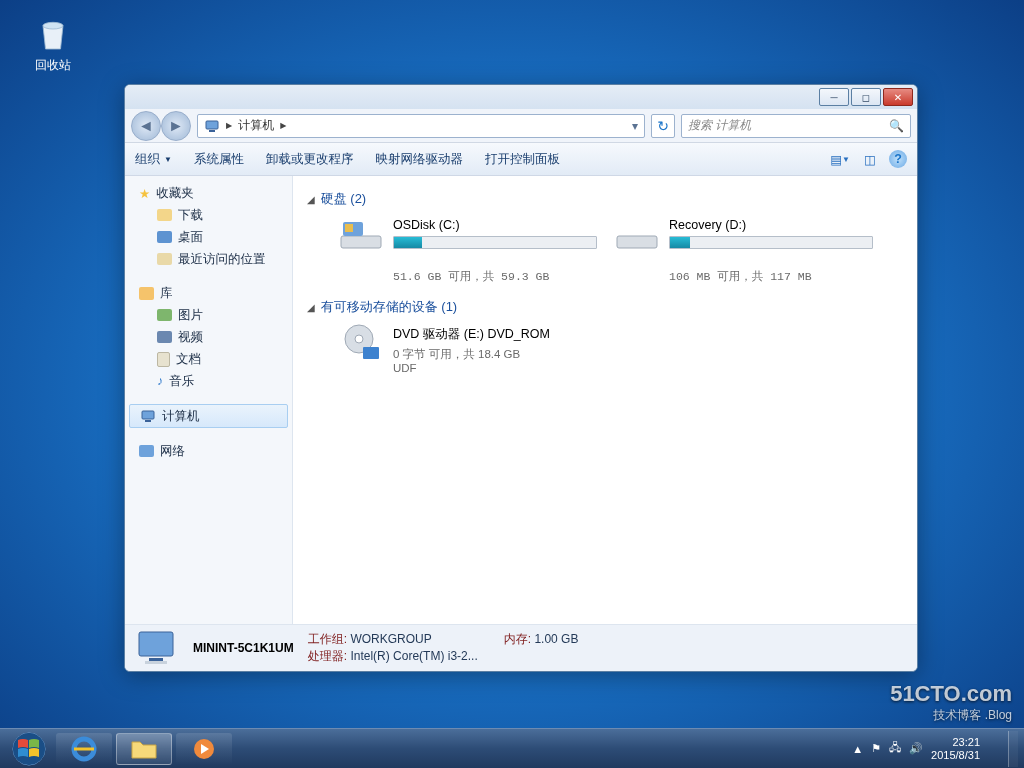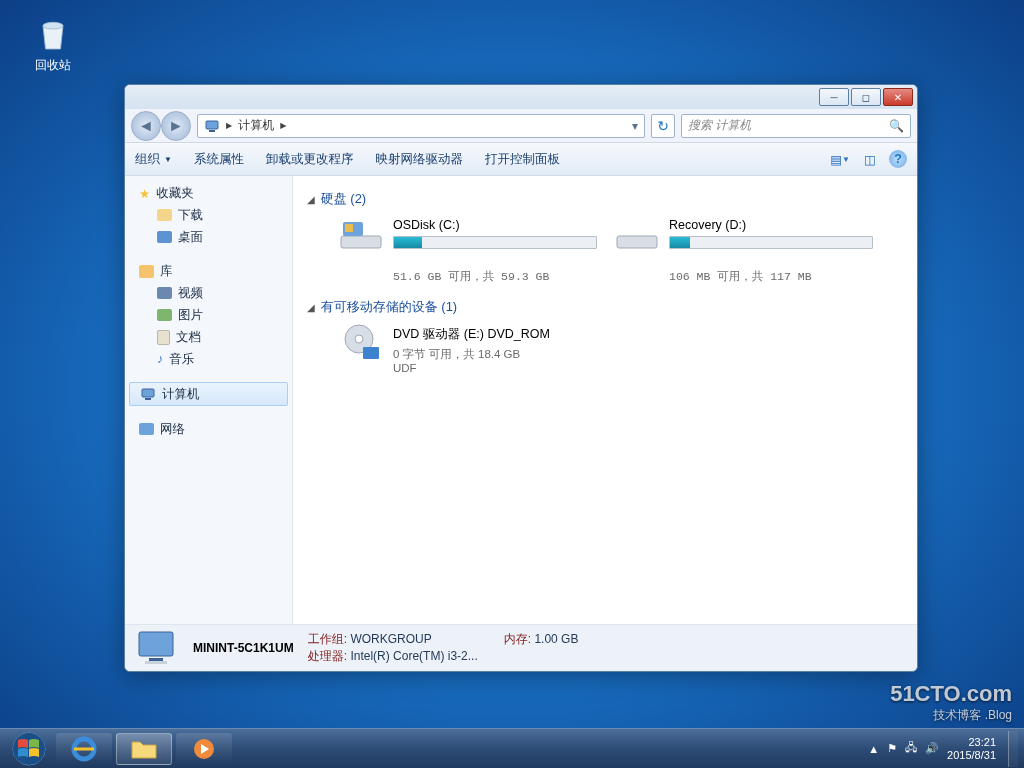--- a/index.html
+++ b/index.html
@@ -63,21 +63,21 @@
   position:absolute; left:0; right:0; bottom:0; height:40px;
   background:linear-gradient(#4b6e9a, #2d4c76 50%, #203a5f);
   display:flex; align-items:center; padding:0 6px; gap:4px;
   border-top:1px solid #6d8bb2;
 }
 .start { width:46px; height:36px; display:flex; align-items:center; justify-content:center; }
 .tbtn { width:56px; height:32px; border-radius:3px; display:flex; align-items:center; justify-content:center; }
 .tbtn.active { background:linear-gradient(rgba(255,255,255,.28),rgba(255,255,255,.08)); border:1px solid rgba(255,255,255,.35); }
 .tbtn:not(.active){ background:linear-gradient(rgba(255,255,255,.12),rgba(255,255,255,.0)); }
 .tray { margin-left:auto; display:flex; align-items:center; gap:8px; color:#fff; font-size:11px; }
-.clock { text-align:right; line-height:13px; margin-right:4px; }
+.clock { text-align:right; line-height:13px; margin-right:20px; }
 .watermark{ position:absolute; right:12px; bottom:44px; color:rgba(255,255,255,.75); font-size:22px; font-weight:bold; text-shadow:0 1px 3px rgba(0,0,0,.7); }
 .watermark .sub{ font-size:12px; font-weight:normal; display:block; text-align:right; }
 </style>
 </head>
 <body>
 
 <div class="desktop-icon">
   <svg viewBox="0 0 48 48">
     <path d="M12 14 h24 l-3 28 h-18 z" fill="#e8f0f8" stroke="#9db9d2"></path>
     <ellipse cx="24" cy="14" rx="12" ry="4" fill="#cfe3f3" stroke="#9db9d2"></ellipse>
@@ -140,33 +140,37 @@
             <span>收藏夹</span>
           </div>
         <div class="sideitem sub">
             <span class="ic" style="background:#f3d68a;width:15px;height:12px"></span>
             <span>下载</span>
           </div>
         <div class="sideitem sub">
             <span class="ic" style="background:#5d93d1;width:15px;height:12px"></span>
             <span>桌面</span>
           </div>
+        <div class="sideitem sub">
+            <span class="ic" style="background:#e9d9a8;width:15px;height:12px"></span>
+            <span>最近访问的位置</span>
+          </div>
       </div>
       <div class="sidegroup">
         <div class="sideitem">
             <span class="ic" style="background:#f5c36b;width:15px;height:13px"></span>
             <span>库</span>
           </div>
         <div class="sideitem sub">
+            <span class="ic" style="background:#7eb66d;width:15px;height:12px"></span>
+            <span>图片</span>
+          </div>
+        <div class="sideitem sub">
             <span class="ic" style="background:#6b88b0;width:15px;height:12px"></span>
             <span>视频</span>
-          </div>
-        <div class="sideitem sub">
-            <span class="ic" style="background:#7eb66d;width:15px;height:12px"></span>
-            <span>图片</span>
           </div>
         <div class="sideitem sub">
             <span class="ic" style="background:#e7e2cf;width:13px;height:15px;border:1px solid #bcb7a3"></span>
             <span>文档</span>
           </div>
         <div class="sideitem sub">
             <span style="color:#3d82cf">♪</span>
             <span>音乐</span>
           </div>
       </div>

